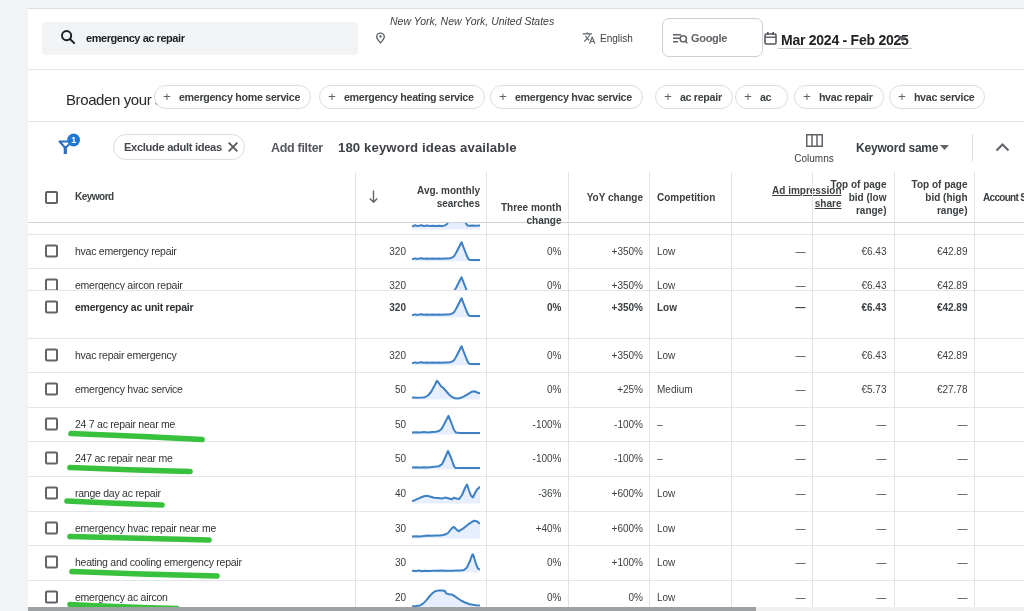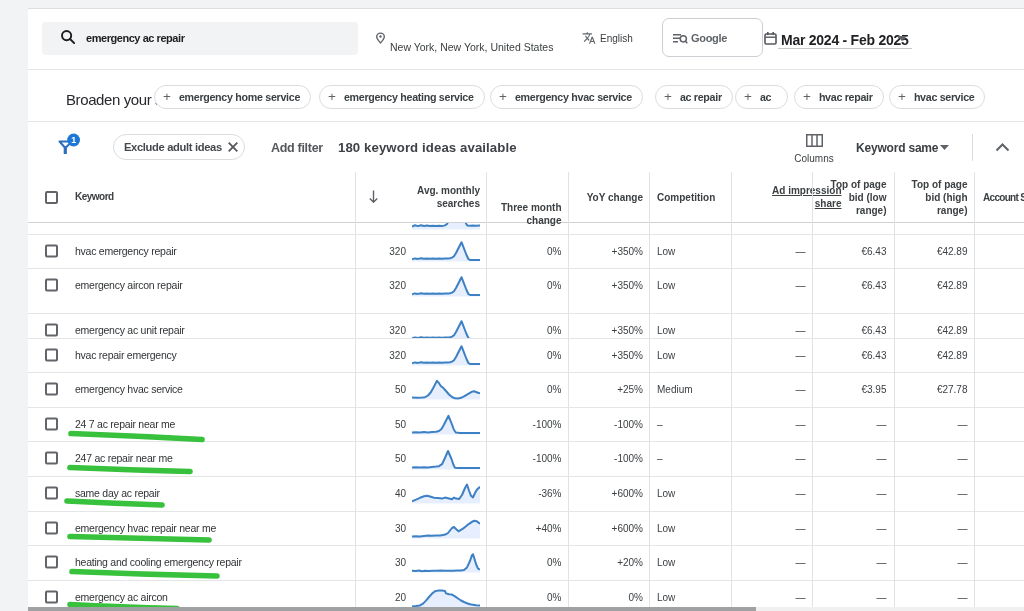--- a/index.html
+++ b/index.html
@@ -38,21 +38,21 @@
 <svg class="abs" style="left:61px; top:29.5px;" width="14" height="14" viewBox="0 0 14 14">
     <circle cx="5.6" cy="5.6" r="4.6" fill="none" stroke="#1c1d1f" stroke-width="1.9"></circle>
     <line x1="9" y1="9" x2="13.2" y2="13.2" stroke="#1c1d1f" stroke-width="1.9" stroke-linecap="round"></line>
   </svg>
 <div class="abs" id="searchtext">emergency ac repair</div>
 
 <svg class="abs" style="left:374px; top:31px;" width="13" height="14" viewBox="0 0 24 24">
     <path fill="none" stroke="#5f6368" stroke-width="2.6" d="M12 21c-4-4.5-7-8-7-11.5C5 6 8 3 12 3s7 3 7 6.5c0 3.5-3 7-7 11.5z"></path>
     <circle cx="12" cy="9.3" r="2.2" fill="#5f6368"></circle>
   </svg>
-<div class="abs t" style="left:390px; top:41px; font-size:10.5px;">New York, New York, United States</div>
+<div class="abs t" style="left:390px; top:15px; font-size:10.5px;font-style:italic;">New York, New York, United States</div>
 
 <svg class="abs" style="left:582px; top:31px;" width="14" height="14" viewBox="0 0 24 24">
     <path fill="#5f6368" d="M12.9 15l-2.6-2.4.03-.03c1.7-1.9 2.9-4.1 3.6-6.4H17V4h-7V2H8v2H1v2h11.2c-.6 1.9-1.6 3.7-3 5.3-.9-1-1.6-2.1-2.2-3.3h-2c.7 1.6 1.7 3.2 2.9 4.6l-5 4.9L4.3 19 9 14.3l2.9 2.9.7-2.2zM18.5 10h-2L12 22h2l1.1-3h4.8l1.1 3h2l-4.5-12zm-2.6 7l1.6-4.3 1.6 4.3h-3.2z"></path>
   </svg>
 <div class="abs t" style="left:600px; top:32.7px; font-size:10px;">English</div>
 
 <div class="abs" style="left:662px; top:18px; width:101px; height:39px; border:1px solid #ccd0d4; border-radius:7px; background:#fff;"></div>
 <svg class="abs" style="left:673px; top:32.5px;" width="15" height="12" viewBox="0 0 15 12">
     <path fill="none" stroke="#5f6368" stroke-width="1.5" d="M0 1.7h8M0 5.2h8M0 8.7h5"></path>
     <circle cx="10.3" cy="5.8" r="3.1" fill="none" stroke="#5f6368" stroke-width="1.5"></circle>
@@ -163,21 +163,21 @@
       <path d="M0 19.3 L3 18.4 L6 18.9 L9 18.2 L12 18.7 L15 18.4 L18 18.8 L21 18.5 L24 18.8 L27 18.5 L30 18.8 L33 18.5 L36 18.6 L38 18.2 L40 17.6 L42 16.2 L44 13 L49.5 2.2 L54.5 15 L56.5 19.2 L58 19.9 L62 19.9 L68 19.9 L68 21.5 L0 21.5 Z" fill="rgba(66,133,244,0.13)" stroke="none"></path>
       <path d="M0 19.3 L3 18.4 L6 18.9 L9 18.2 L12 18.7 L15 18.4 L18 18.8 L21 18.5 L24 18.8 L27 18.5 L30 18.8 L33 18.5 L36 18.6 L38 18.2 L40 17.6 L42 16.2 L44 13 L49.5 2.2 L54.5 15 L56.5 19.2 L58 19.9 L62 19.9 L68 19.9" fill="none" stroke="#3d80c4" stroke-width="2" stroke-linejoin="round"></path>
     </svg>
 <div class="num" style="left:450px; width:83.5px;">0%</div>
 <div class="num" style="left:540px; width:75px;">+350%</div>
 <div class="lft" style="left:629px;">Low</div>
 <div class="num" style="left:720px; width:57.5px;">—</div>
 <div class="num" style="left:790px; width:68.5px;">€6.43</div>
 <div class="num" style="left:880px; width:59.5px;">€42.89</div>
 </div>
-<div class="abs row" style="top:313px;">
+<div class="abs row" style="top:290px;font-weight:bold;">
 <div class="cb" style="left:17px; top:calc(50% - 1.2px); transform:translateY(-50%);"></div>
 <div class="kw">emergency ac unit repair</div>
 <div class="num" style="left:300px; width:78px;">320</div>
 <svg class="spark" width="68" height="24" viewBox="0 0 68 24">
       <path d="M0 19.3 L3 18.4 L6 18.9 L9 18.2 L12 18.7 L15 18.4 L18 18.8 L21 18.5 L24 18.8 L27 18.5 L30 18.8 L33 18.5 L36 18.6 L38 18.2 L40 17.6 L42 16.2 L44 13 L49.5 2.2 L54.5 15 L56.5 19.2 L58 19.9 L62 19.9 L68 19.9 L68 21.5 L0 21.5 Z" fill="rgba(66,133,244,0.13)" stroke="none"></path>
       <path d="M0 19.3 L3 18.4 L6 18.9 L9 18.2 L12 18.7 L15 18.4 L18 18.8 L21 18.5 L24 18.8 L27 18.5 L30 18.8 L33 18.5 L36 18.6 L38 18.2 L40 17.6 L42 16.2 L44 13 L49.5 2.2 L54.5 15 L56.5 19.2 L58 19.9 L62 19.9 L68 19.9" fill="none" stroke="#3d80c4" stroke-width="2" stroke-linejoin="round"></path>
     </svg>
 <div class="num" style="left:450px; width:83.5px;">0%</div>
 <div class="num" style="left:540px; width:75px;">+350%</div>
 <div class="lft" style="left:629px;">Low</div>
@@ -205,21 +205,21 @@
 <div class="kw">emergency hvac service</div>
 <div class="num" style="left:300px; width:78px;">50</div>
 <svg class="spark" width="68" height="24" viewBox="0 0 68 24">
       <path d="M0 19.6 L5 19.7 L10 19.6 L13 19.2 L16 17.5 L19 14 L22 8.5 L25 2.8 L27 5.2 L29 8.2 L31 9.6 L34 13 L37 16.5 L40 19 L43 20.3 L46 20.4 L49 19.8 L52 18.4 L55 16.6 L58 14.8 L60 13.7 L62 13.3 L64 14 L66 14.8 L68 15.4 L68 21.5 L0 21.5 Z" fill="rgba(66,133,244,0.13)" stroke="none"></path>
       <path d="M0 19.6 L5 19.7 L10 19.6 L13 19.2 L16 17.5 L19 14 L22 8.5 L25 2.8 L27 5.2 L29 8.2 L31 9.6 L34 13 L37 16.5 L40 19 L43 20.3 L46 20.4 L49 19.8 L52 18.4 L55 16.6 L58 14.8 L60 13.7 L62 13.3 L64 14 L66 14.8 L68 15.4" fill="none" stroke="#3d80c4" stroke-width="2" stroke-linejoin="round"></path>
     </svg>
 <div class="num" style="left:450px; width:83.5px;">0%</div>
 <div class="num" style="left:540px; width:75px;">+25%</div>
 <div class="lft" style="left:629px;">Medium</div>
 <div class="num" style="left:720px; width:57.5px;">—</div>
-<div class="num" style="left:790px; width:68.5px;">€3.95</div>
+<div class="num" style="left:790px; width:68.5px;">€5.73</div>
 <div class="num" style="left:880px; width:59.5px;">€27.78</div>
 </div>
 <div class="abs row" style="top:406.7px;">
 <div class="cb" style="left:17px; top:calc(50% - 1.2px); transform:translateY(-50%);"></div>
 <div class="kw">24 7 ac repair near me</div>
 <div class="num" style="left:300px; width:78px;">50</div>
 <svg class="spark" width="68" height="24" viewBox="0 0 68 24">
       <path d="M0 19.5 L4 19.2 L8 19.5 L12 19.1 L16 19.4 L20 18.9 L24 18.7 L27 18 L29.5 16 L32 11.5 L36.5 2.8 L40 11.5 L42 17 L44 19.6 L48 19.9 L68 20 L68 21.5 L0 21.5 Z" fill="rgba(66,133,244,0.13)" stroke="none"></path>
       <path d="M0 19.5 L4 19.2 L8 19.5 L12 19.1 L16 19.4 L20 18.9 L24 18.7 L27 18 L29.5 16 L32 11.5 L36.5 2.8 L40 11.5 L42 17 L44 19.6 L48 19.9 L68 20" fill="none" stroke="#3d80c4" stroke-width="2" stroke-linejoin="round"></path>
     </svg>
@@ -240,21 +240,21 @@
     </svg>
 <div class="num" style="left:450px; width:83.5px;">-100%</div>
 <div class="num" style="left:540px; width:75px;">-100%</div>
 <div class="lft" style="left:629px;">–</div>
 <div class="num" style="left:720px; width:57.5px;">—</div>
 <div class="num" style="left:790px; width:68.5px;">—</div>
 <div class="num" style="left:880px; width:59.5px;">—</div>
 </div>
 <div class="abs row" style="top:475.9px;">
 <div class="cb" style="left:17px; top:calc(50% - 1.2px); transform:translateY(-50%);"></div>
-<div class="kw">same day ac repair</div>
+<div class="kw">range day ac repair</div>
 <div class="num" style="left:300px; width:78px;">40</div>
 <svg class="spark" width="68" height="24" viewBox="0 0 68 24">
       <path d="M0 19.3 L4 17.6 L8 15.8 L12 14.3 L15 13.7 L18 14.5 L22 15.7 L26 16.1 L30 16.6 L33 15.6 L36 16.2 L40 17.3 L42 15.6 L44 16.6 L47 17.1 L50 13 L53 6 L55 2.6 L57 8.5 L59 13.8 L61 15.4 L63 11 L65 7.5 L68 4.8 L68 21.5 L0 21.5 Z" fill="rgba(66,133,244,0.13)" stroke="none"></path>
       <path d="M0 19.3 L4 17.6 L8 15.8 L12 14.3 L15 13.7 L18 14.5 L22 15.7 L26 16.1 L30 16.6 L33 15.6 L36 16.2 L40 17.3 L42 15.6 L44 16.6 L47 17.1 L50 13 L53 6 L55 2.6 L57 8.5 L59 13.8 L61 15.4 L63 11 L65 7.5 L68 4.8" fill="none" stroke="#3d80c4" stroke-width="2" stroke-linejoin="round"></path>
     </svg>
 <div class="num" style="left:450px; width:83.5px;">-36%</div>
 <div class="num" style="left:540px; width:75px;">+600%</div>
 <div class="lft" style="left:629px;">Low</div>
 <div class="num" style="left:720px; width:57.5px;">—</div>
 <div class="num" style="left:790px; width:68.5px;">—</div>
@@ -277,21 +277,21 @@
 </div>
 <div class="abs row" style="top:545.1px;">
 <div class="cb" style="left:17px; top:calc(50% - 1.2px); transform:translateY(-50%);"></div>
 <div class="kw">heating and cooling emergency repair</div>
 <div class="num" style="left:300px; width:78px;">30</div>
 <svg class="spark" width="68" height="24" viewBox="0 0 68 24">
       <path d="M0 19.8 L4 20 L7 19.5 L10 20.2 L13 19.8 L17 19.9 L21 19.7 L25 19.8 L29 19.6 L33 19.8 L37 19.7 L41 19.8 L45 19.6 L49 19.4 L52 18.9 L55 16.4 L58 10 L60 4.2 L61 3.2 L62 6.2 L64 13 L66 17.6 L68 18.6 L68 21.5 L0 21.5 Z" fill="rgba(66,133,244,0.13)" stroke="none"></path>
       <path d="M0 19.8 L4 20 L7 19.5 L10 20.2 L13 19.8 L17 19.9 L21 19.7 L25 19.8 L29 19.6 L33 19.8 L37 19.7 L41 19.8 L45 19.6 L49 19.4 L52 18.9 L55 16.4 L58 10 L60 4.2 L61 3.2 L62 6.2 L64 13 L66 17.6 L68 18.6" fill="none" stroke="#3d80c4" stroke-width="2" stroke-linejoin="round"></path>
     </svg>
 <div class="num" style="left:450px; width:83.5px;">0%</div>
-<div class="num" style="left:540px; width:75px;">+20%</div>
+<div class="num" style="left:540px; width:75px;">+100%</div>
 <div class="lft" style="left:629px;">Low</div>
 <div class="num" style="left:720px; width:57.5px;">—</div>
 <div class="num" style="left:790px; width:68.5px;">—</div>
 <div class="num" style="left:880px; width:59.5px;">—</div>
 </div>
 <div class="abs row" style="top:579.7px;">
 <div class="cb" style="left:17px; top:calc(50% - 1.2px); transform:translateY(-50%);"></div>
 <div class="kw">emergency ac aircon</div>
 <div class="num" style="left:300px; width:78px;">20</div>
 <svg class="spark" width="68" height="24" viewBox="0 0 68 24">

